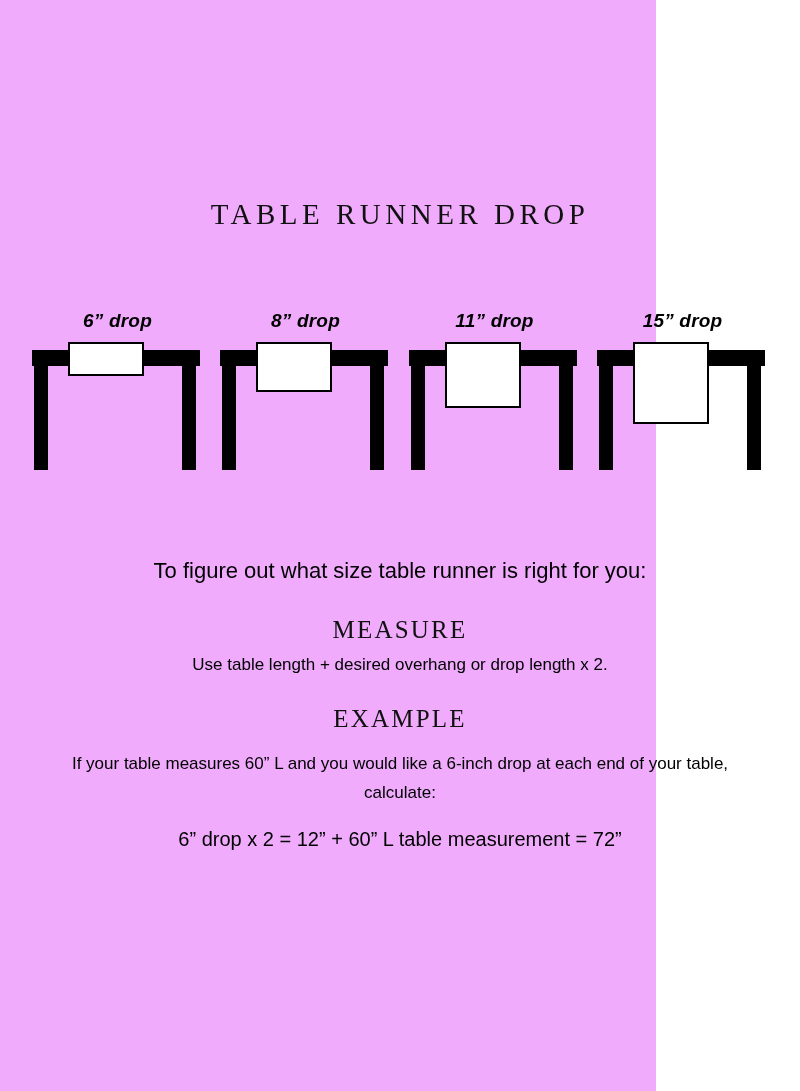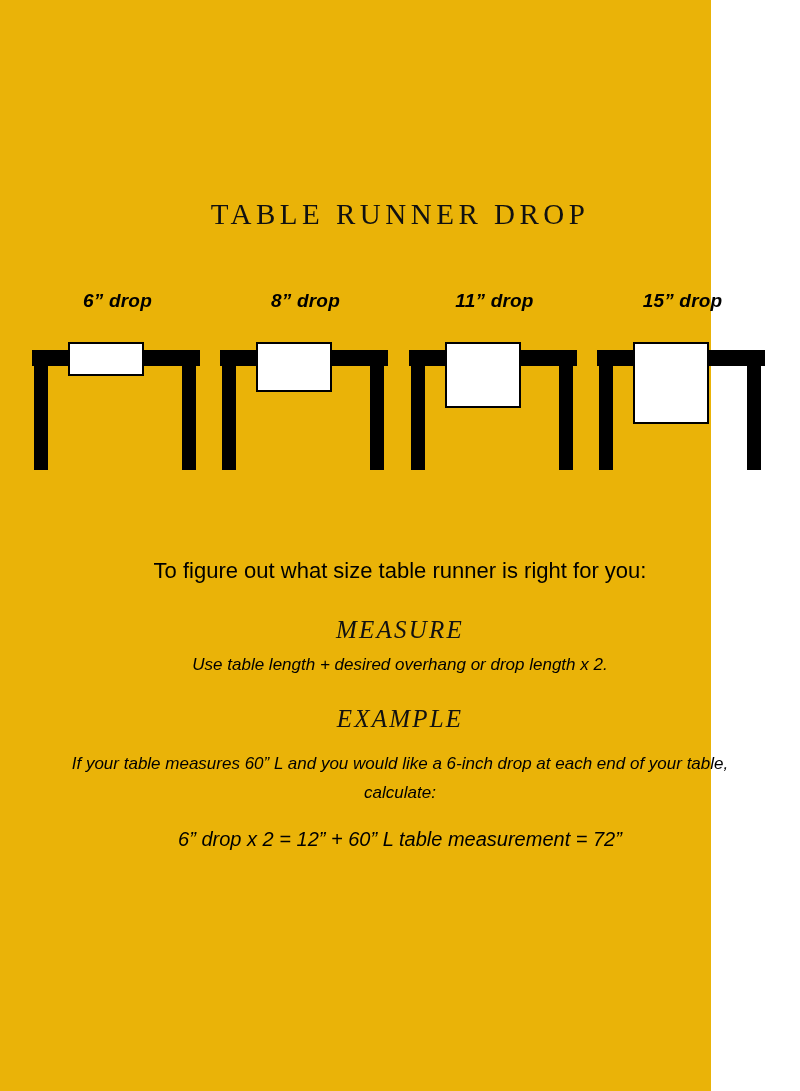--- a/index.html
+++ b/index.html
@@ -10,24 +10,24 @@
   body {
     width: 800px;
     height: 1091px;
     font-family: "Liberation Sans", sans-serif;
     color: #000000;
     position: relative;
     overflow: hidden;
   }
 
   .page {
-    width: 711px;
+    width: 656px;
     height: 1091px;
     position: relative;
-    background: #eab308;
+    background: #f0abfc;
   }
 
   
   .title {
     position: absolute;
     top: 198px;
     left: 0;
     width: 800px;
     text-align: center;
     font-family: "Liberation Serif", serif;
@@ -56,21 +56,21 @@
     width: 175px;
     height: 200px;
   }
   .table-unit.u0 { left: 0px; }
   .table-unit.u1 { left: 188px; }
   .table-unit.u2 { left: 377px; }
   .table-unit.u3 { left: 565px; }
 
   .drop-label {
     position: absolute;
-    top: 4px;
+    top: 24px;
     left: 0;
     width: 175px;
     text-align: center;
     font-size: 19px;
     font-style: italic;
     font-weight: 700;
     color: #000000;
     letter-spacing: 0.2px;
   }
 
@@ -113,21 +113,20 @@
     text-align: center;
   }
   .lead {
     font-size: 22px;
     line-height: 30px;
     color: #000000;
     margin-bottom: 30px;
   }
   .section {
     margin-bottom: 26px;
-    font-style: italic;
   }
   .section-heading {
     font-family: "Liberation Serif", serif;
     font-size: 25px;
     letter-spacing: 2.2px;
     margin-bottom: 6px;
     color: #111111;
   }
   .section-body {
     font-size: 17px;

